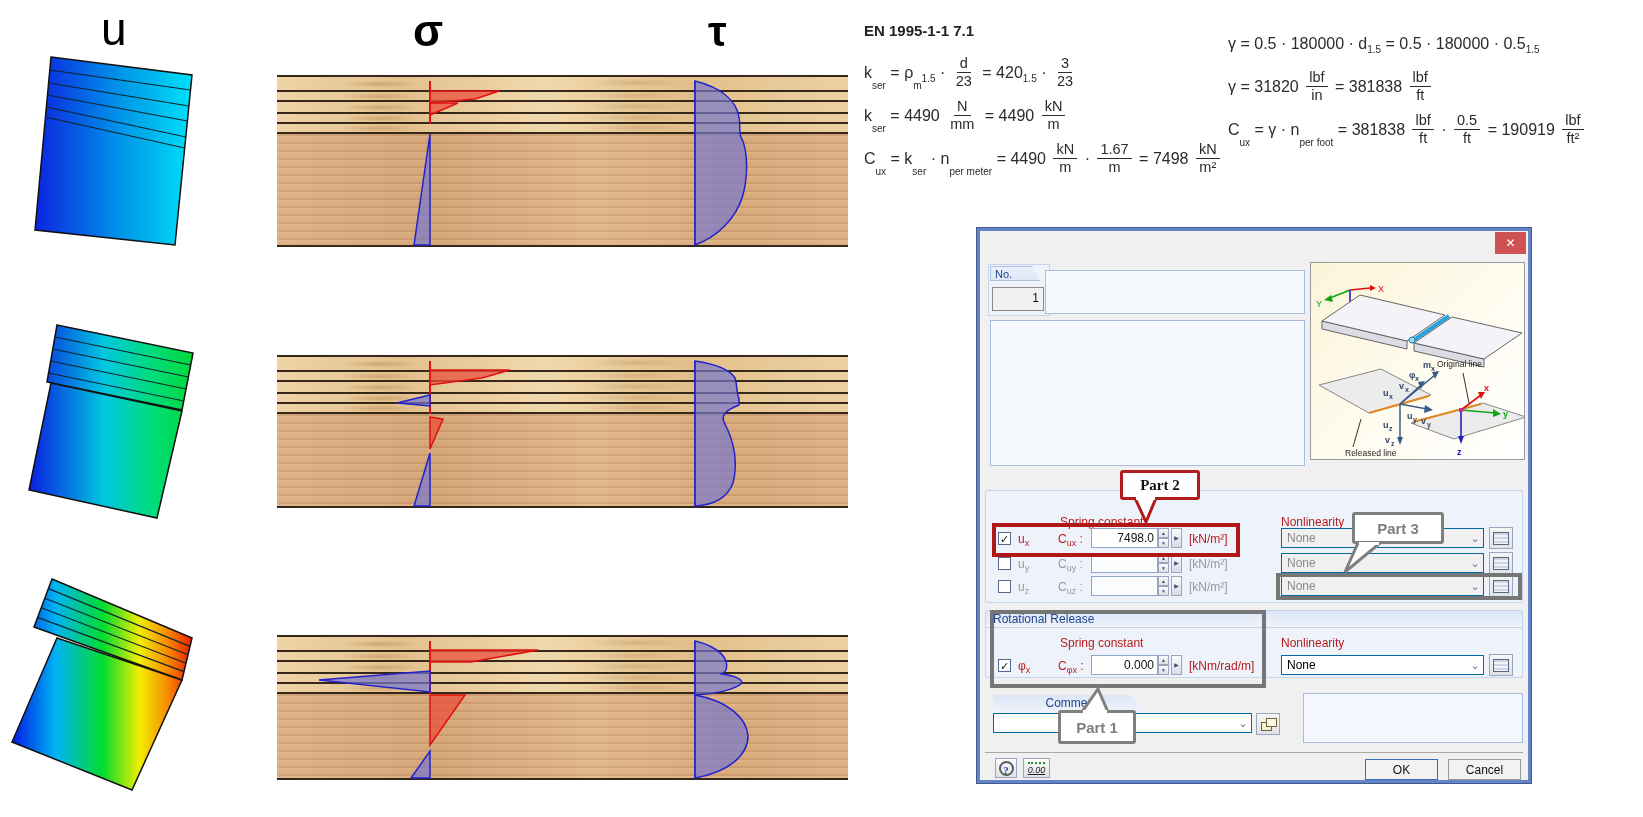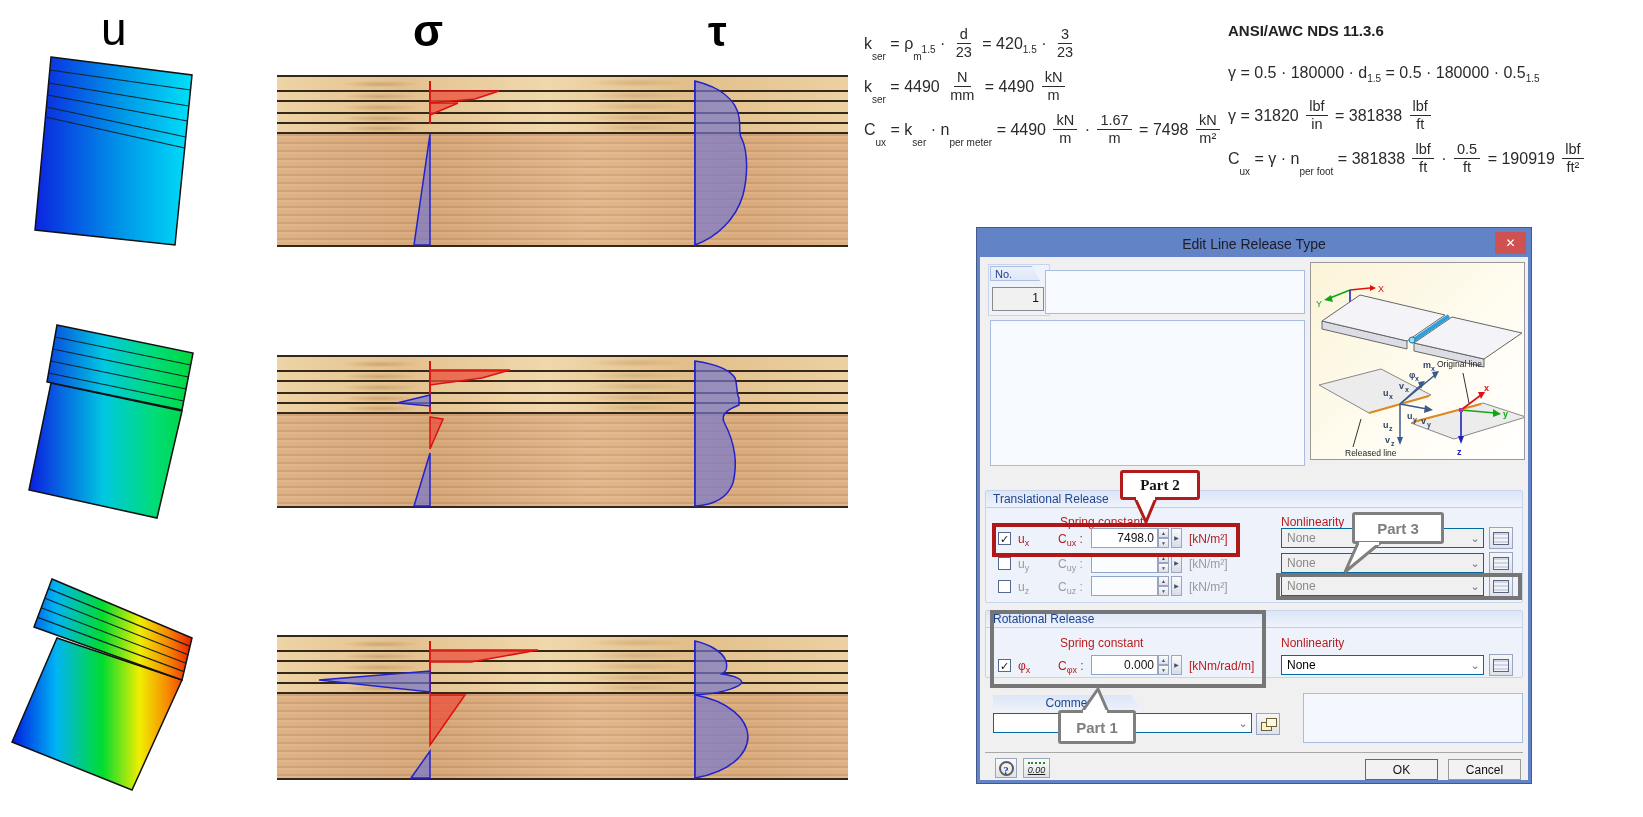--- a/index.html
+++ b/index.html
@@ -208,39 +208,36 @@
       <polygon points="153,32 153,53 42,41" fill="rgba(120,120,205,0.7)" stroke="#2222cc" stroke-width="1.5"></polygon>
       <polygon points="153,56 188,56 153,106" fill="rgba(235,80,60,0.75)" stroke="#e01010" stroke-width="1.5"></polygon>
       <polygon points="153,112 153,139 134,139" fill="rgba(120,120,205,0.7)" stroke="#2222cc" stroke-width="1.5"></polygon>
       <line x1="418" y1="2" x2="418" y2="139" stroke="#2222cc" stroke-width="1.5"></line>
       <path d="M418,2 C432,5 446,13 449,22 C451,29 449,33 445,35 C458,37 465,40 465,44 C459,50 440,55 418,56 Z" fill="rgba(120,120,205,0.7)" stroke="#2222cc" stroke-width="1.5"></path>
       <path d="M418,56 C452,62 470,80 471,97 C471,116 452,133 418,139 Z" fill="rgba(120,120,205,0.7)" stroke="#2222cc" stroke-width="1.5"></path>
     </svg>
   </div>
 
   <div class="formula" style="left:864px;top:22px;width:365px;">
+    <div class="f-title">EN 1995-1-1 7.1</div>
     <div>
         <div class="f-line"><span>k</span><sub>ser</sub><span> = ρ</span><sub>m</sub><sup>1.5</sup><span> · </span><span class="fr"><span class="fr-n">d</span><span class="fr-d">23</span></span><span> = 420</span><sup>1.5</sup><span> · </span><span class="fr"><span class="fr-n">3</span><span class="fr-d">23</span></span></div>
         <div class="f-line"><span>k</span><sub>ser</sub><span> = 4490 </span><span class="fr"><span class="fr-n">N</span><span class="fr-d">mm</span></span><span> = 4490 </span><span class="fr"><span class="fr-n">kN</span><span class="fr-d">m</span></span></div>
         <div class="f-line"><span>C</span><sub>ux</sub><span> = k</span><sub>ser</sub><span> · n</span><sub>per meter</sub><span> = 4490 </span><span class="fr"><span class="fr-n">kN</span><span class="fr-d">m</span></span><span> · </span><span class="fr"><span class="fr-n">1.67</span><span class="fr-d">m</span></span><span> = 7498 </span><span class="fr"><span class="fr-n">kN</span><span class="fr-d">m²</span></span></div>
       </div>
   </div>
   <div class="formula" style="left:1228px;top:22px;width:415px;">
-    <div class="f-title">ANSI/AWC NDS 11.3.6</div>
     <div>
         <div class="f-line"><span>γ = 0.5 · 180000 · d</span><sup>1.5</sup><span> = 0.5 · 180000 · 0.5</span><sup>1.5</sup></div>
         <div class="f-line"><span>γ = 31820 </span><span class="fr"><span class="fr-n">lbf</span><span class="fr-d">in</span></span><span> = 381838 </span><span class="fr"><span class="fr-n">lbf</span><span class="fr-d">ft</span></span></div>
         <div class="f-line"><span>C</span><sub>ux</sub><span> = γ · n</span><sub>per foot</sub><span> = 381838 </span><span class="fr"><span class="fr-n">lbf</span><span class="fr-d">ft</span></span><span> · </span><span class="fr"><span class="fr-n">0.5</span><span class="fr-d">ft</span></span><span> = 190919 </span><span class="fr"><span class="fr-n">lbf</span><span class="fr-d">ft²</span></span></div>
       </div>
   </div>
 
   <div id="dlg">
-    <div class="titlebar">
-      <span>Edit Line Release Type</span>
-    </div>
     <div class="closebtn">
       <span>✕</span>
     </div>
 
     <div class="abs" style="left:8px;top:33px;width:62px;height:52px;background:#eef2fa;border:1px solid #c8d4ec;box-sizing:border-box;">
       <div class="tabfold abs" style="left:1px;top:1px;width:50px;height:15px;">No.</div>
       <div class="nofield abs" style="left:3px;top:22px;width:52px;height:24px;">1</div>
     </div>
 
     <div class="panel-b abs" style="left:65px;top:39px;width:260px;height:44px;"></div>
@@ -322,21 +319,20 @@
         <text x="146" y="192" font-size="9" font-weight="bold" fill="#2222bb">z</text>
 
         <line x1="152" y1="110" x2="158" y2="140" stroke="#333" stroke-width="1"></line>
         <text x="126" y="104" font-size="8.5" fill="#222">Original line</text>
         <line x1="50" y1="156" x2="42" y2="184" stroke="#333" stroke-width="1"></line>
         <text x="34" y="193" font-size="8.5" fill="#222">Released line</text>
       </svg>
     </div>
 
     <div class="section" style="left:5px;top:259px;width:538px;height:113px;">
-      <div class="sec-hd">Translational Release</div>
       <div class="lbl" style="left:74px;top:24px;">Spring constant</div>
       <div class="lbl" style="left:295px;top:24px;">Nonlinearity</div>
 
       <div class="chk" style="left:12px;top:41px;"><span>✓</span></div>
       <div class="lbl" style="left:32px;top:41px;"><span>u</span><span class="sb">x</span></div>
       <div class="lbl" style="left:72px;top:41px;"><span>C</span><span class="sb">ux</span>&nbsp;<span>:</span></div>
       <div class="spin" style="left:105px;top:37px;width:67px;">7498.0</div>
       <div class="spcol" style="left:172px;top:37px;">
         <div class="spbtn">▲</div>
         <div class="spbtn">▼</div>

